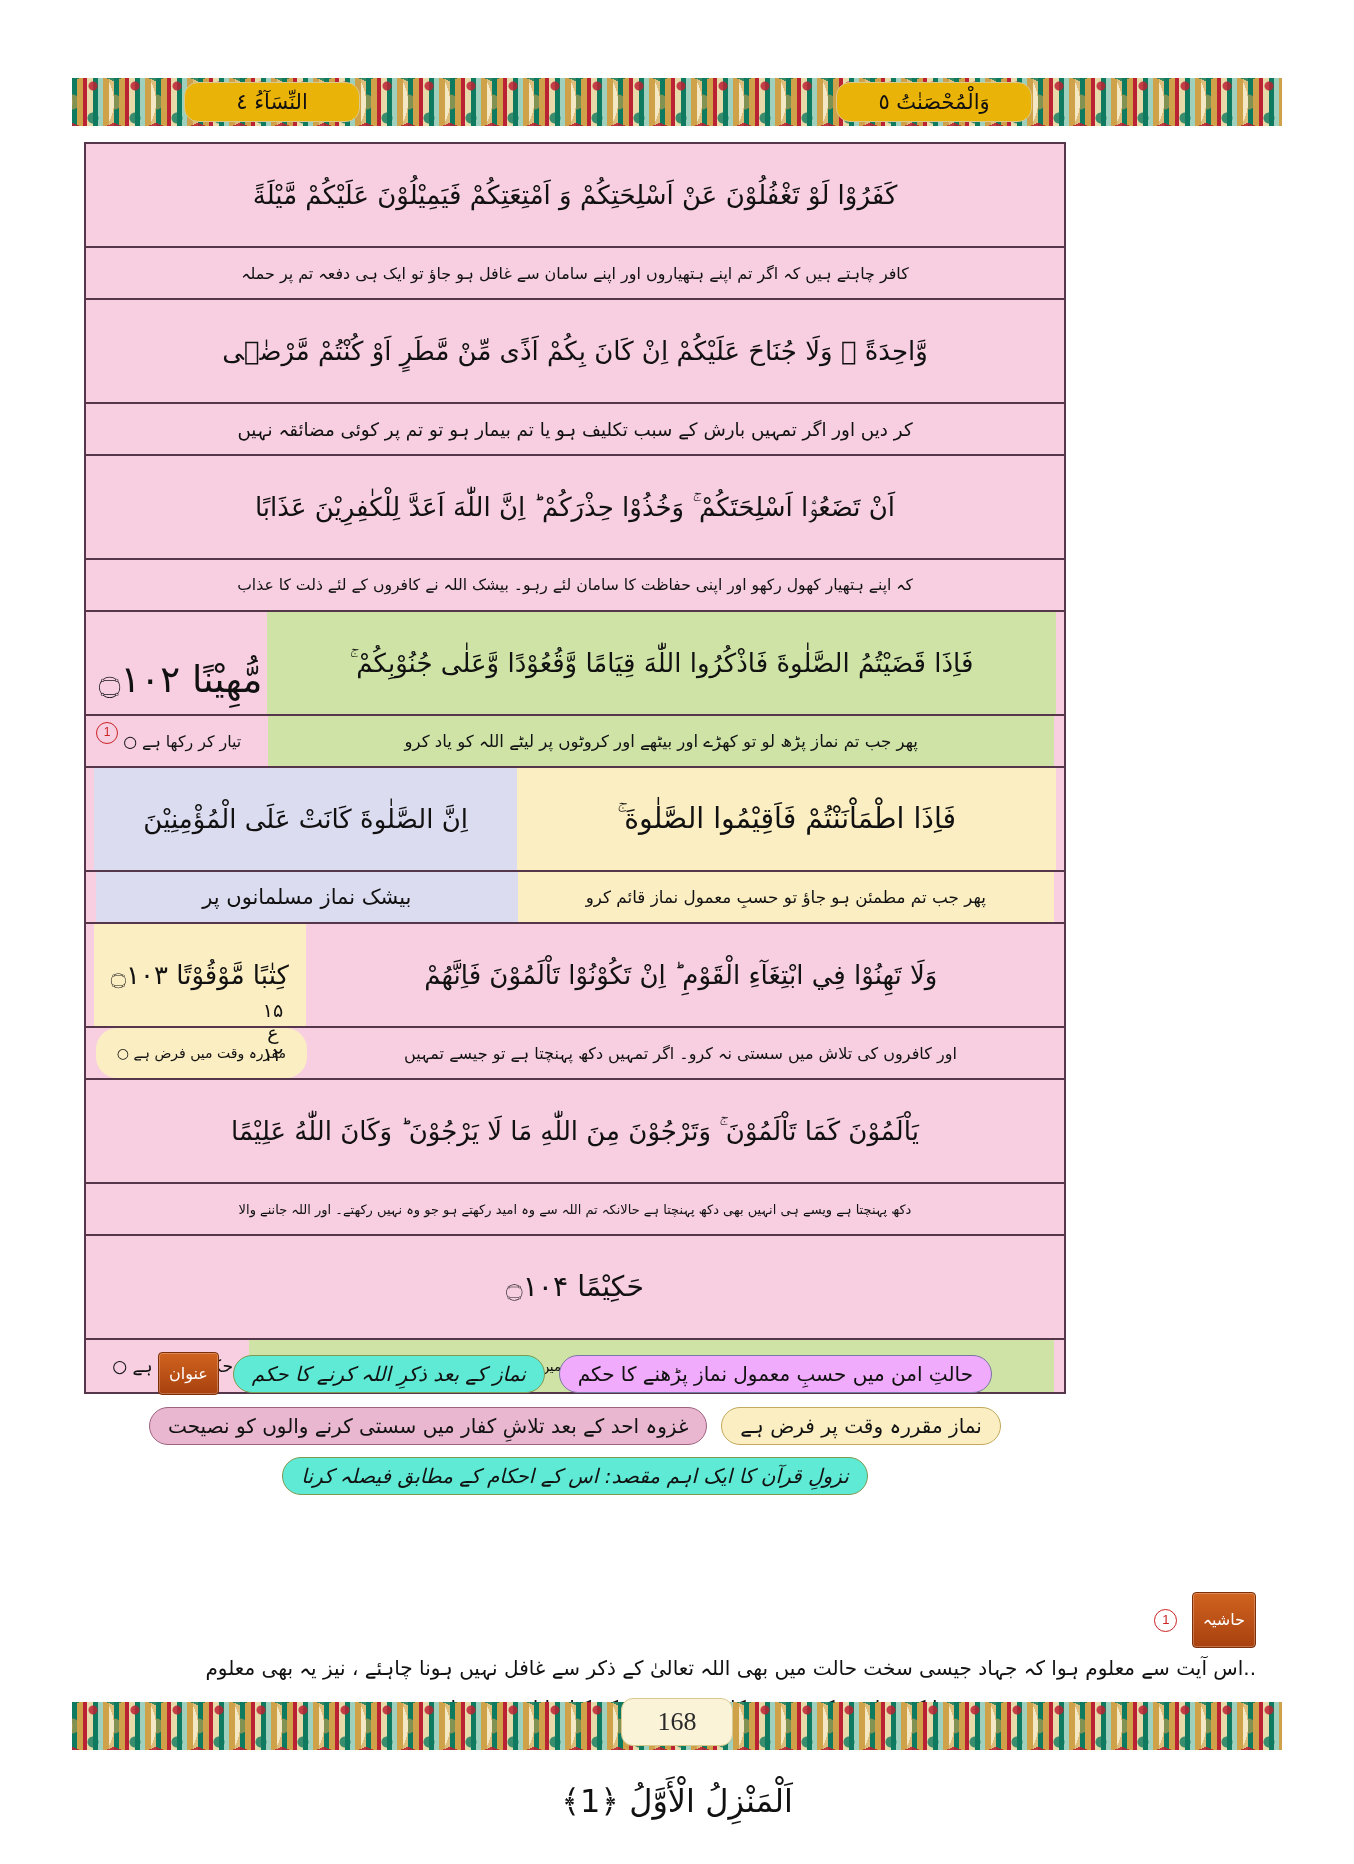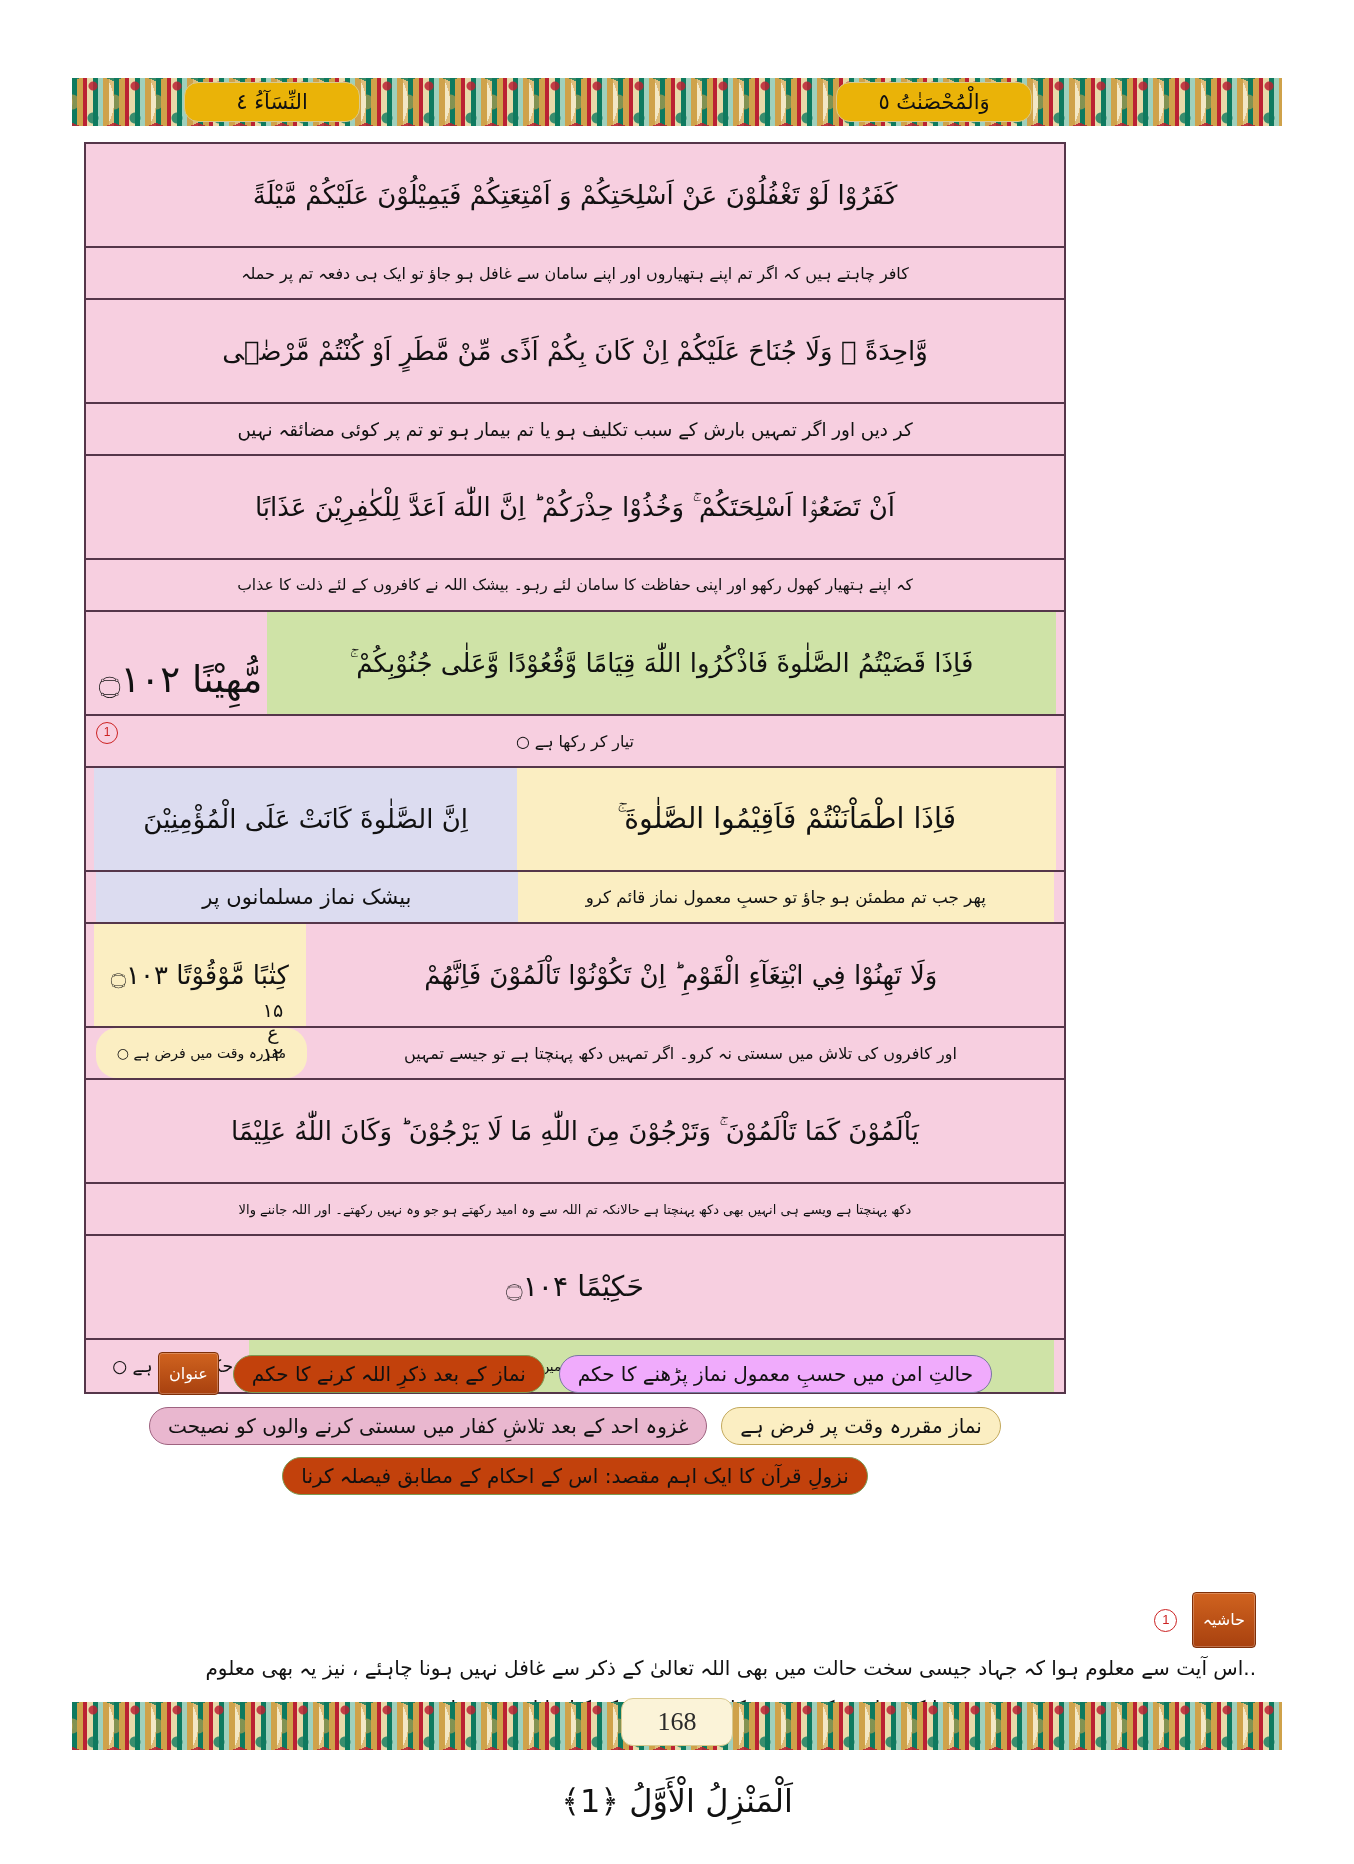--- a/index.html
+++ b/index.html
@@ -147,21 +147,21 @@
   }
   .pill-row{display:flex;justify-content:center;align-items:center;gap:14px;margin-bottom:12px;}
   .pill{
     border:1.5px solid #6a6a6a;
     border-radius:22px;
     padding:6px 18px;
     font-size:20px;color:#111;
     direction:rtl;white-space:nowrap;
     display:flex;align-items:center;
   }
-  .pill.green{background:#c2410c;border-color:#7d9a53;}
+  .pill.green{background:#5eead4;border-color:#7d9a53;font-style:italic;}
   .pill.lav{background:#f0abfc;border-color:#7878a0;}
   .pill.pinkish{background:#e9b7cf;border-color:#9e6380;}
   .pill.cream{background:#fbeec2;border-color:#c3a95c;}
   .badge{
     background:linear-gradient(180deg,#d0631f,#a8410f);
     color:#fff;font-size:16px;
     border-radius:4px;padding:11px 10px;
     border:1px solid #7e2f08;
     white-space:nowrap;
     box-shadow:inset 0 0 0 1px rgba(255,255,255,.25);
@@ -212,20 +212,21 @@
         <div class="seg bg-pink" style="width: 100%; font-size: 26px;">اَنْ تَضَعُوْۤا اَسْلِحَتَكُمْ ۚ وَخُذُوْا حِذْرَكُمْ ؕ اِنَّ اللّٰهَ اَعَدَّ لِلْكٰفِرِيْنَ عَذَابًا</div>
       </div>
       <div class="row ur">
         <div class="seg bg-pink" style="width: 100%; font-size: 15.625px;">کہ اپنے ہتھیار کھول رکھو اور اپنی حفاظت کا سامان لئے رہو۔ بیشک اللہ نے کافروں کے لئے ذلت کا عذاب</div>
       </div>
       <div class="row ar">
         <div class="seg bg-green" style="width: 82%; font-size: 26px;">فَاِذَا قَضَيْتُمُ الصَّلٰوةَ فَاذْكُرُوا اللّٰهَ قِيَامًا وَّقُعُوْدًا وَّعَلٰى جُنُوْبِكُمْ ۚ</div>
         <div class="seg bg-pink" style="width: 18%; font-size: 37px; margin-top: 32px;">مُّهِيْنًا ۝۱۰۲</div>
       </div>
       <div class="row ur">
+        <div class="seg bg-green" style="width: 82%; font-size: 16.6216px;">پھر جب تم نماز پڑھ لو تو کھڑے اور بیٹھے اور کروٹوں پر لیٹے اللہ کو یاد کرو</div>
         <div class="seg bg-pink" style="width: 18%; font-size: 15.8824px;">تیار کر رکھا ہے ○</div>
         <span class="note-mark" style="position: absolute; left: 6px; top: 6px;">1</span>
       </div>
       <div class="row ar">
         <div class="seg bg-cream" style="width: 56%; font-size: 28.32px;">فَاِذَا اطْمَاْنَنْتُمْ فَاَقِيْمُوا الصَّلٰوةَ ۚ</div>
         <div class="seg bg-lav" style="width: 44%; font-size: 26px;">اِنَّ الصَّلٰوةَ كَانَتْ عَلَى الْمُؤْمِنِيْنَ</div>
       </div>
       <div class="row ur">
         <div class="seg bg-cream" style="width: 56%; font-size: 16.8px;">پھر جب تم مطمئن ہو جاؤ تو حسبِ معمول نماز قائم کرو</div>
         <div class="seg bg-lav" style="width: 44%; font-size: 21px;">بیشک نماز مسلمانوں پر</div>

